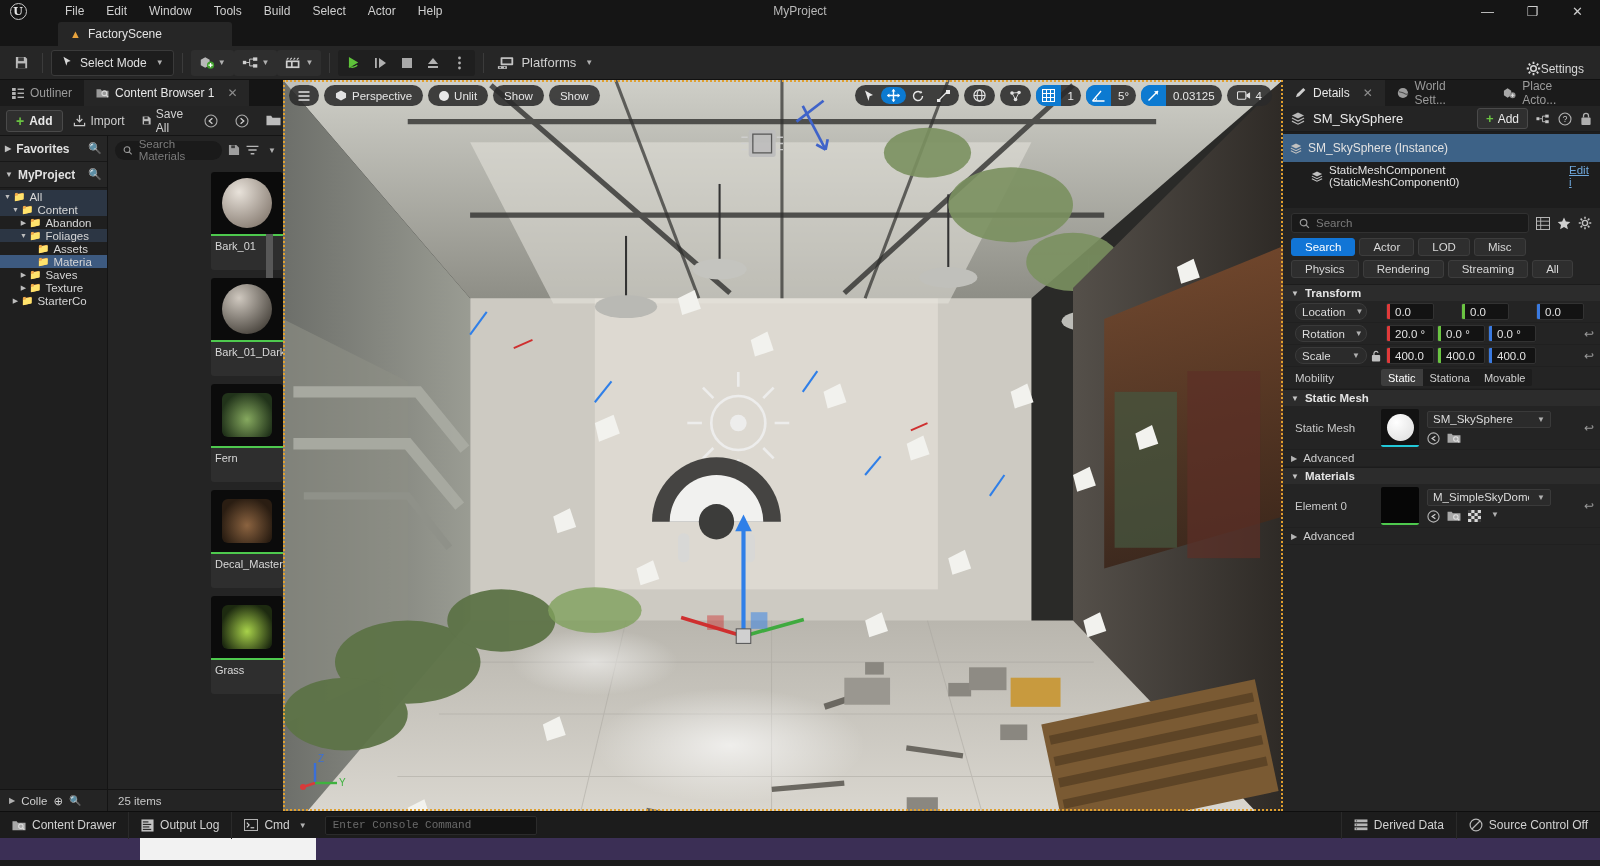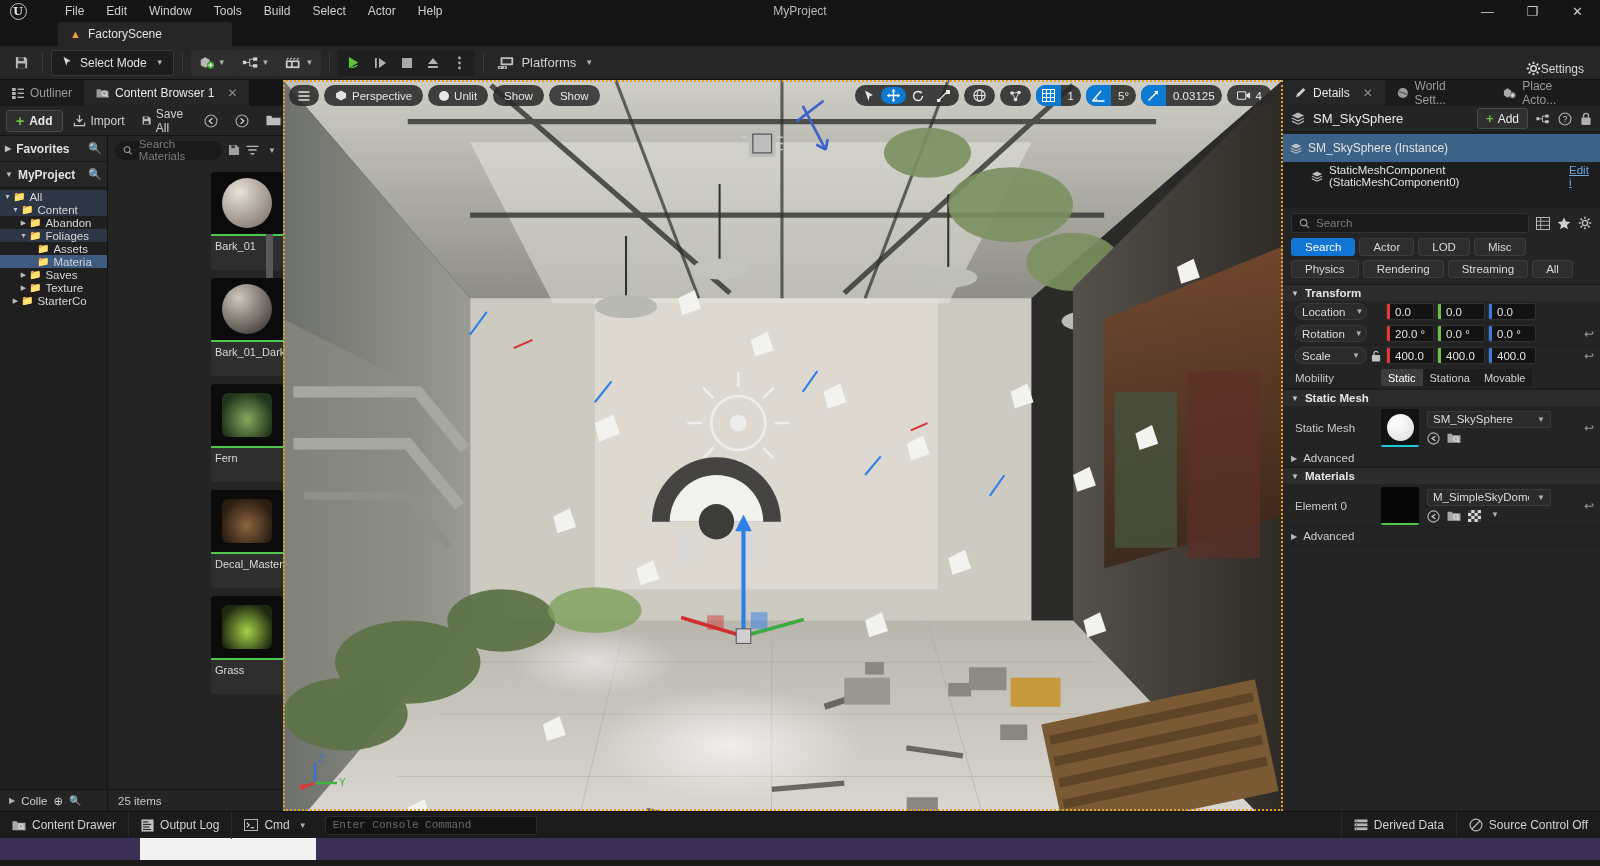--- a/index.html
+++ b/index.html
@@ -1075,21 +1075,21 @@
       <span class="tri">▼</span>
       <span>Transform</span>
     </div>
     <div id="transform-rows">
         <div class="prow">
           <div class="dropsm" style="width: 72px;">
             <span>Location</span>
             <span class="caret" style="margin-left: auto;">▼</span>
           </div>
           <span style="width: 19px;"></span>
-          <div style="display: flex;">
+          <div style="display: flex; gap: 24px;">
             <div class="numf">
               <div class="tick" style="background: rgb(224, 58, 58);"></div>
               <span>0.0</span>
             </div>
             <div class="numf">
               <div class="tick" style="background: rgb(106, 196, 66);"></div>
               <span>0.0</span>
             </div>
             <div class="numf">
               <div class="tick" style="background: rgb(58, 122, 224);"></div>

